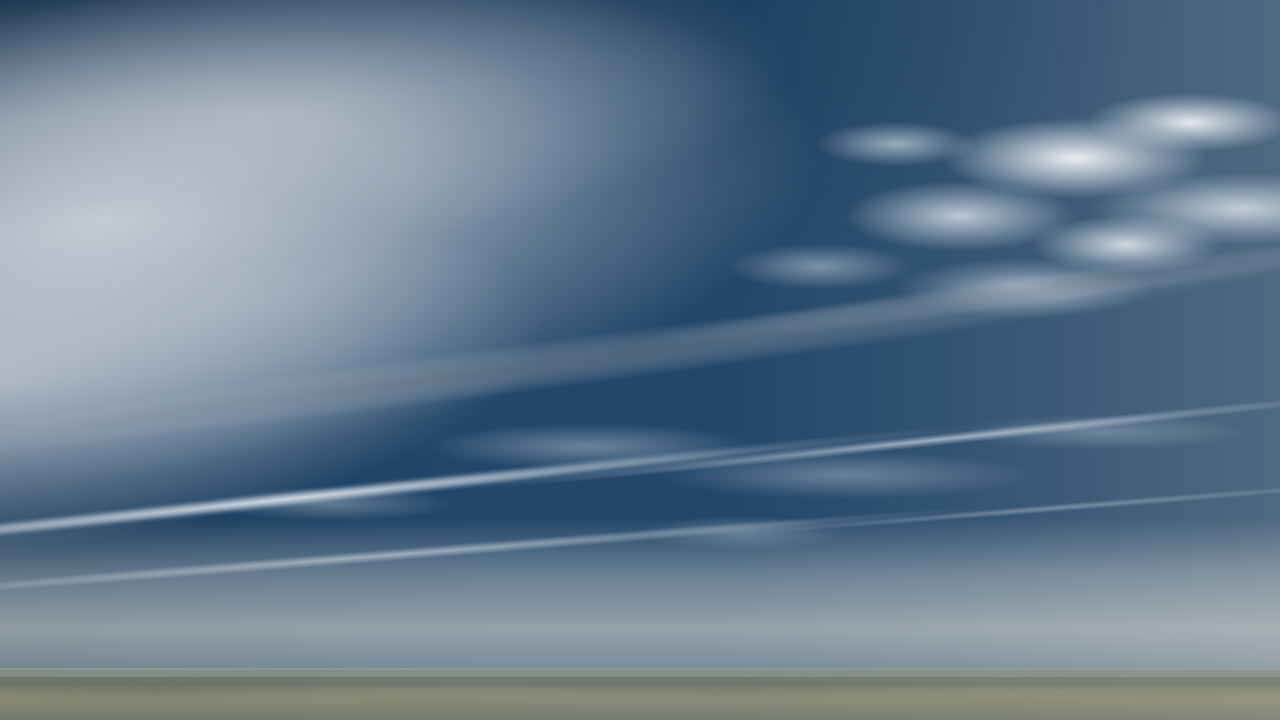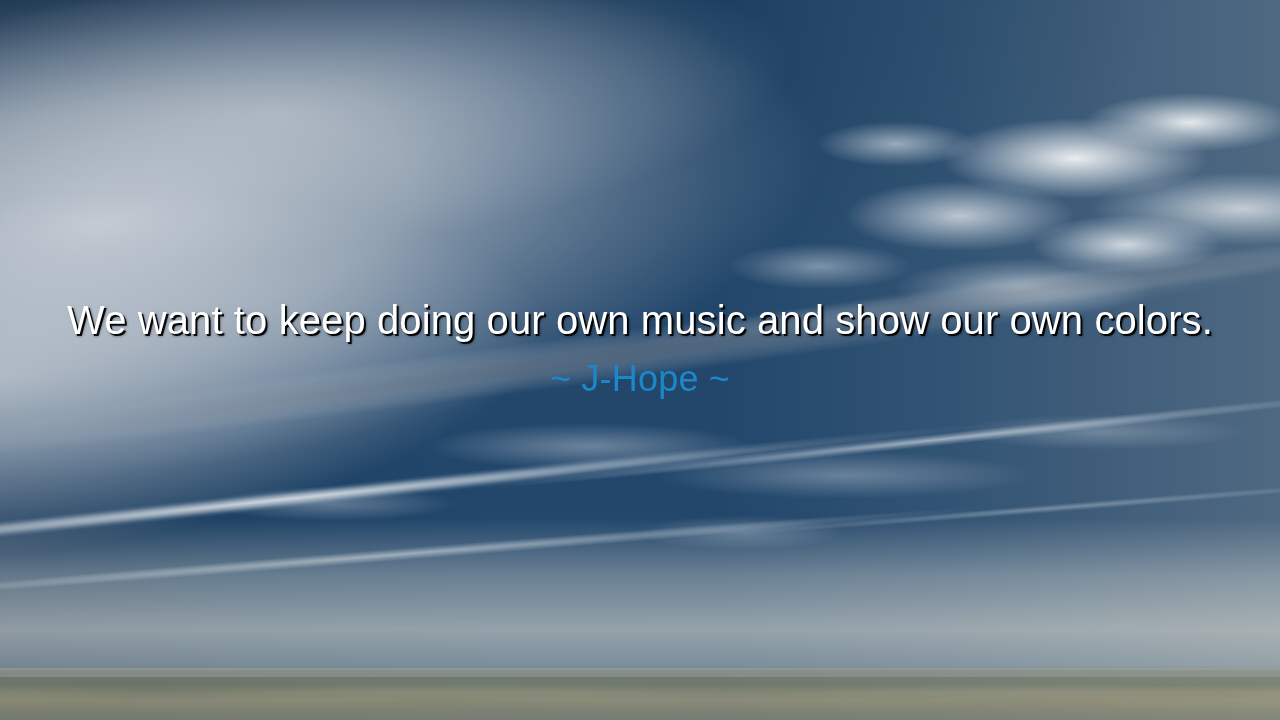--- a/index.html
+++ b/index.html
@@ -279,18 +279,14 @@
   <div class="layer" id="cloud-streak-a"></div>
   <div class="layer" id="cloud-streak-b"></div>
   <div class="layer" id="cloud-mid-wisps"></div>
 
   <div class="layer" id="haze"></div>
   <div class="layer" id="ground-band"></div>
   <div class="layer" id="ground-striations"></div>
   <div class="layer" id="ground-mottle"></div>
   <div class="layer" id="photo-soften"></div>
 
-  <div id="quote-block">
-    <span id="quote-text">We want to keep doing our own music and show our own colors.</span>
-    <span id="quote-author">~ J-Hope ~</span>
-  </div>
 
 </div>
 
 </body></html>

